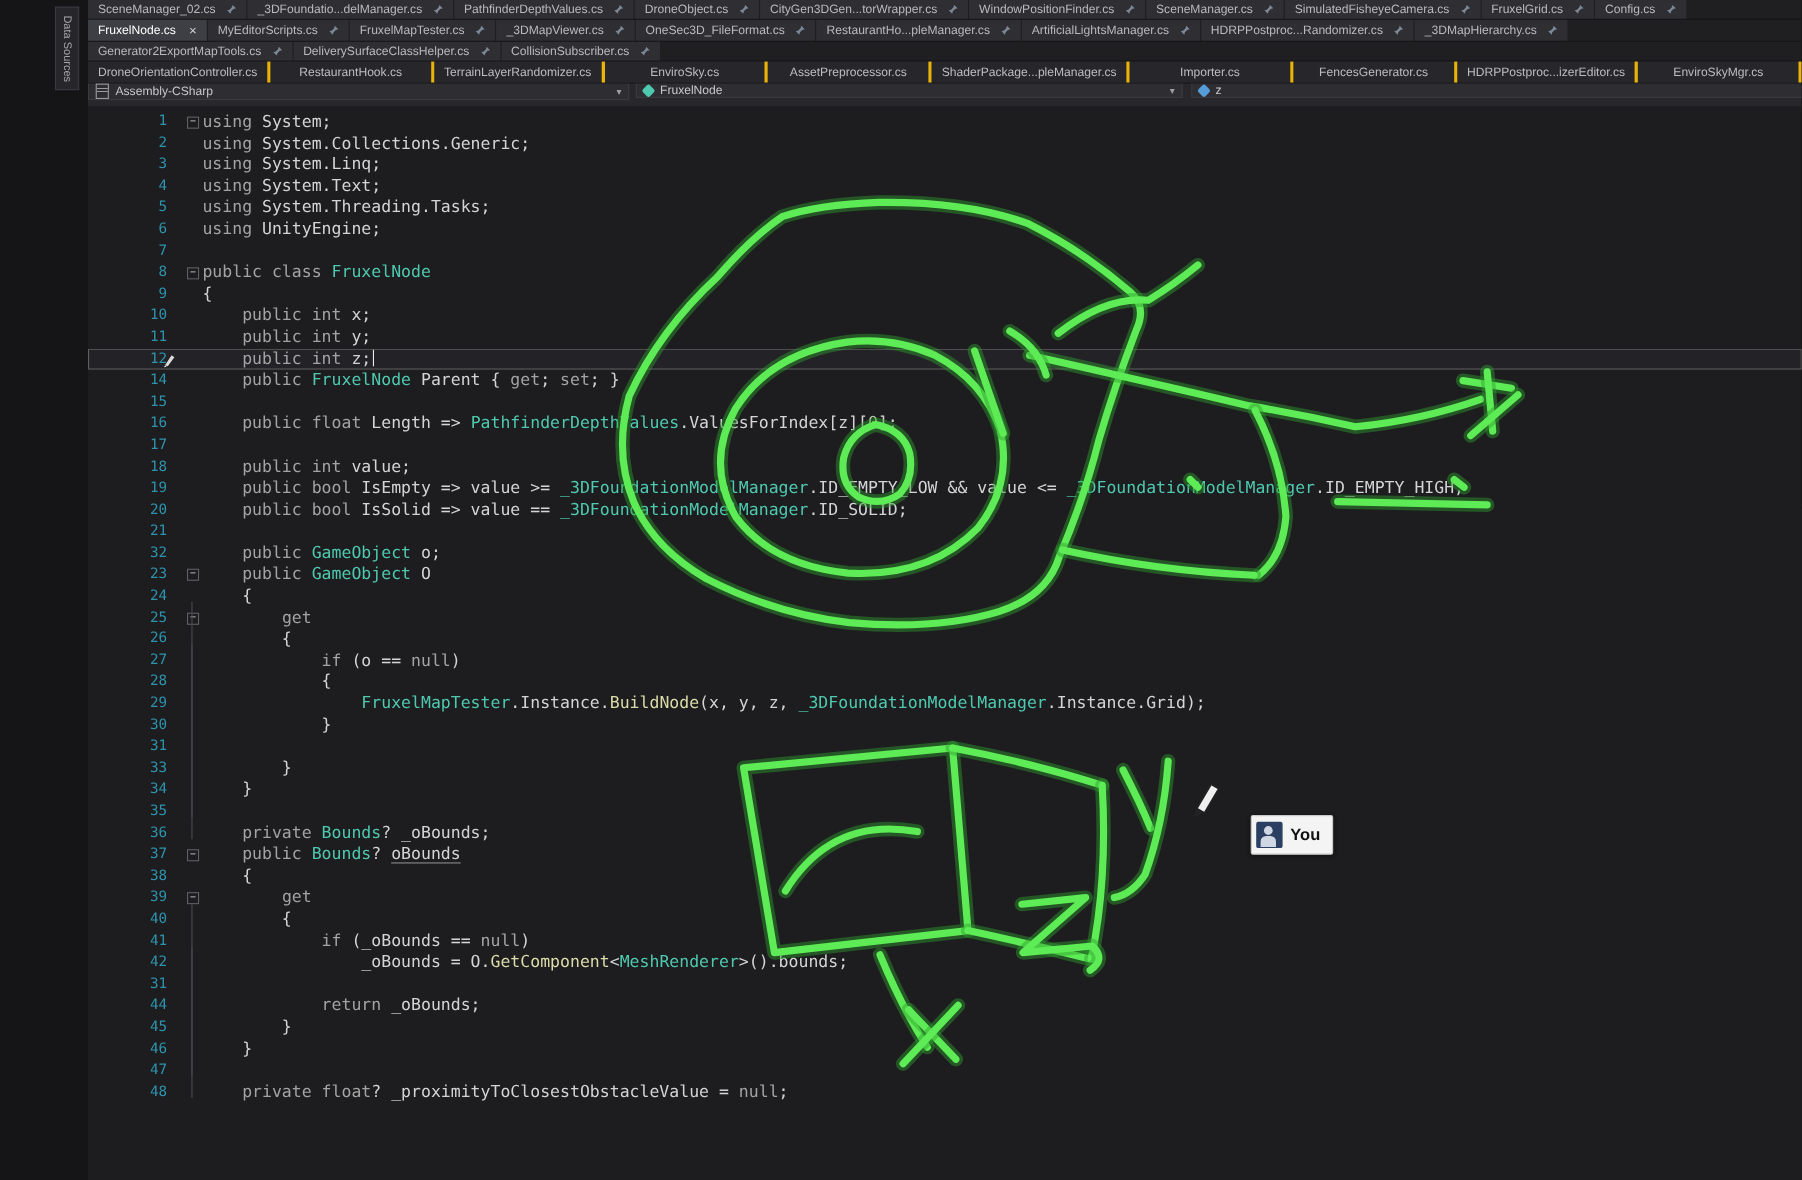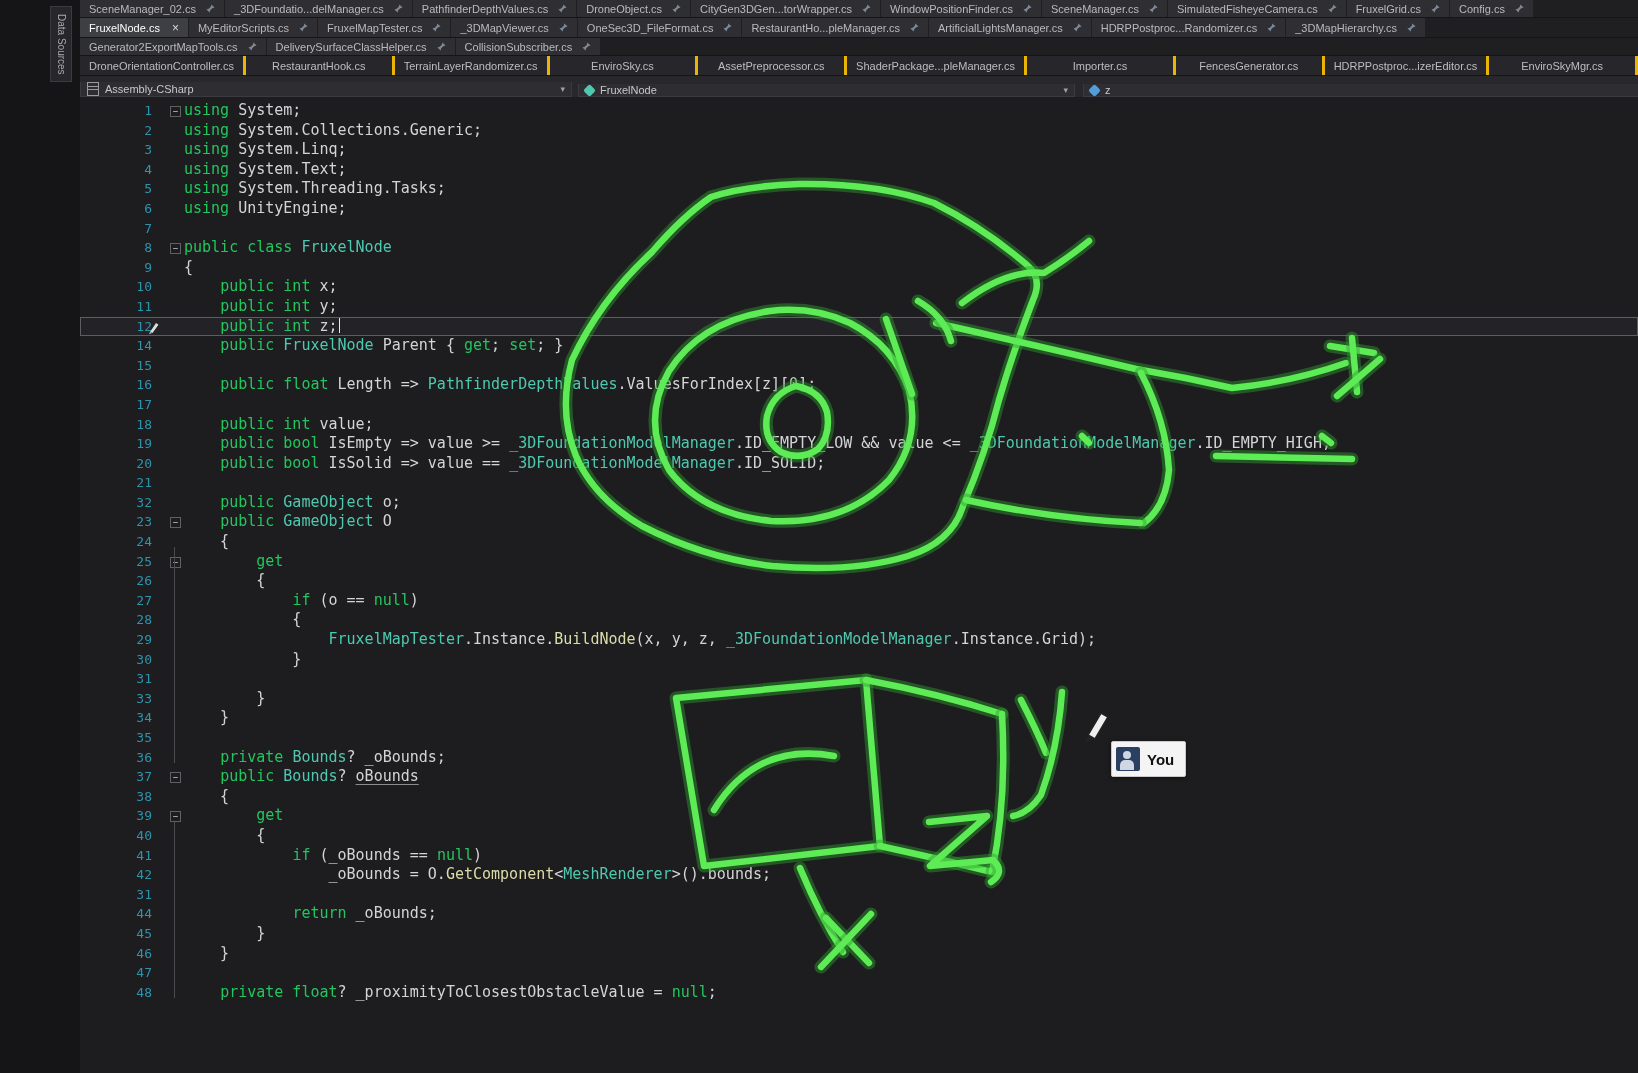--- a/index.html
+++ b/index.html
@@ -18,21 +18,21 @@
   .tab-row.r4{height:19px;background:#202023;}
   .tab{display:flex;align-items:center;gap:10px;padding:0 9px;background:#2e2e33;color:#b9b9bf;
        font-size:11px;margin-right:1px;white-space:nowrap;cursor:default;}
   .tab.active{background:#3e3e45;color:#ffffff;}
   .tab-row.r4 .tab{flex:1;justify-content:center;background:#27272b;border-right:3px solid #eab308;
        margin-right:0;color:#bcbcc2;}
   .tab .close{color:#d8d8d8;font-size:12px;line-height:1;margin-left:2px;}
   .pin-icon{display:inline-flex;opacity:.85;}
   
   .breadcrumb{display:flex;height:21px;background:#28282c;border-bottom:1px solid #151517;
-      align-items:flex-end;font-size:11px;color:#c7c7cc;}
+      align-items:flex-start;font-size:11px;color:#c7c7cc;}
   .crumb{display:flex;align-items:center;gap:6px;padding:0 6px;background:#2d2d32;
       border:1px solid #3a3a40;border-top:none;box-sizing:border-box;}
   .crumb.project{width:492px;}
   .crumb.type{width:497px;margin-left:6px;}
   .crumb.member{flex:1;margin-left:8px;border-right:none;}
   .crumb .chev{margin-left:auto;color:#9f9fa5;font-size:9px;}
   .ic-doc{width:10px;height:12px;border:1px solid #9a9aa0;background:
       linear-gradient(#2d2d32 3px,#9a9aa0 3px,#9a9aa0 4px,#2d2d32 4px,#2d2d32 6px,#9a9aa0 6px,#9a9aa0 7px,#2d2d32 7px);}
   .ic-class{width:9px;height:9px;background:#4ec9b0;transform:rotate(45deg);border-radius:2px;}
   .ic-field{width:9px;height:9px;background:#569cd6;border-radius:2px;transform:rotate(45deg);}
@@ -40,33 +40,33 @@
   .editor{position:absolute;left:0;right:0;top:97px;bottom:0;background:#1d1d1f;
       font-family:"DejaVu Sans Mono","Liberation Mono",monospace;font-size:15px;padding-top:4px;}
   .code-line{display:flex;height:19.6px;line-height:19.6px;white-space:pre;position:relative;}
   .code-line.current{background:#232327;box-shadow:inset 0 0 0 1px #5e5e5e;}
   .ln{width:88px;padding-right:16px;box-sizing:border-box;text-align:right;color:#2e93ad;
       font-size:13px;flex:none;}
   .fold{width:16px;flex:none;position:relative;}
   .fold .box{position:absolute;left:2px;top:5px;width:9px;height:9px;border:1px solid #5f5f64;
       background:#1d1d1f;color:#c9c9c9;font-size:9px;line-height:8px;text-align:center;}
   .code-text{flex:1;}
-  .tk-k{color:#22c55e;}
+  .tk-k{color:#a3a3a3;}
   .tk-t{color:#4ec9b0;}
   .tk-m{color:#dcdcaa;}
   .tk-n{color:#b5cea8;}
   .tk-p{color:#d4d4d6;}
   .tk-u{color:#d4d4d6;text-decoration:underline;text-decoration-color:#8b8b8b;text-underline-offset:3px;}
   .caret{display:inline-block;width:1.5px;height:15px;background:#eaeaea;vertical-align:-2px;margin-left:1px;}
   .pencil-gutter{position:absolute;left:68px;top:3px;}
   .fold-guide{position:absolute;width:0;border-left:1px solid #4a4a4f;}
   
   .annotation-svg{position:absolute;left:0;top:0;z-index:50;pointer-events:none;}
   
-  .you-label{position:absolute;left:1111px;top:741px;height:34px;z-index:60;display:flex;
+  .you-label{position:absolute;left:1137px;top:741px;height:34px;z-index:60;display:flex;
       align-items:center;gap:7px;background:#f4f4f4;border:1px solid #c9c9c9;border-radius:2px;
       padding:0 11px 0 4px;box-shadow:0 1px 4px rgba(0,0,0,.45);}
   .you-label .thumb{width:24px;height:24px;background:#2b3f63;border-radius:2px;position:relative;overflow:hidden;}
   .you-label .thumb::before{content:"";position:absolute;left:7px;top:4px;width:8px;height:8px;
       border-radius:50%;background:#cfd6e4;}
   .you-label .thumb::after{content:"";position:absolute;left:4px;top:13px;width:14px;height:10px;
       border-radius:5px 5px 0 0;background:#cfd6e4;}
   .you-label .txt{font-size:15px;font-weight:bold;color:#111;}
   .pencil-cursor{position:absolute;left:1080px;top:704px;z-index:61;pointer-events:none;}
 </style>

